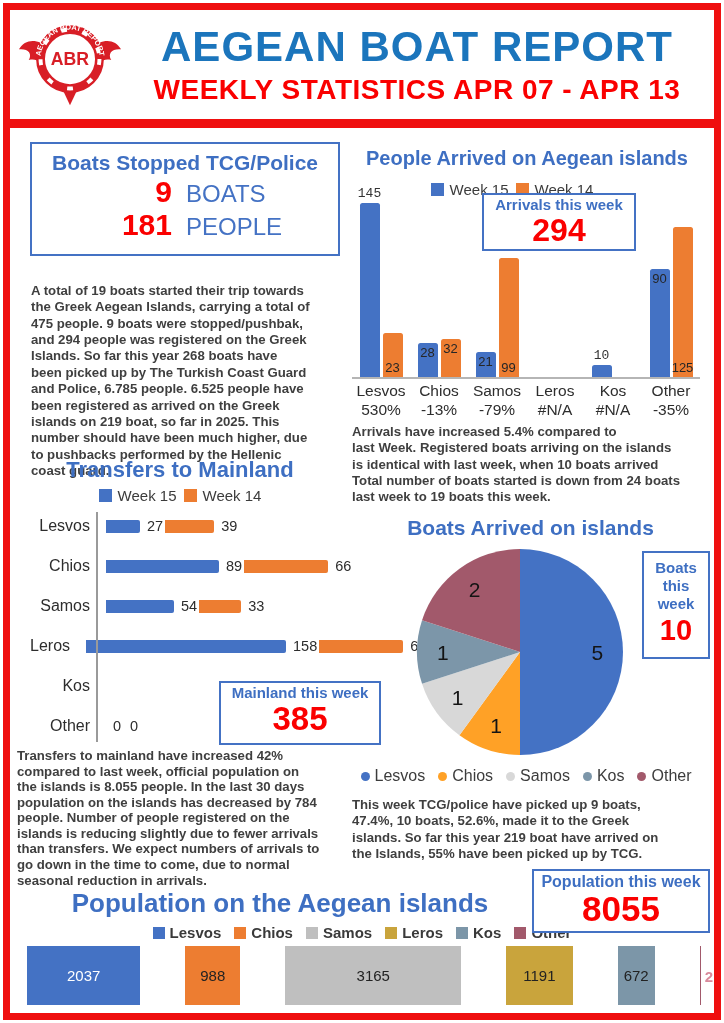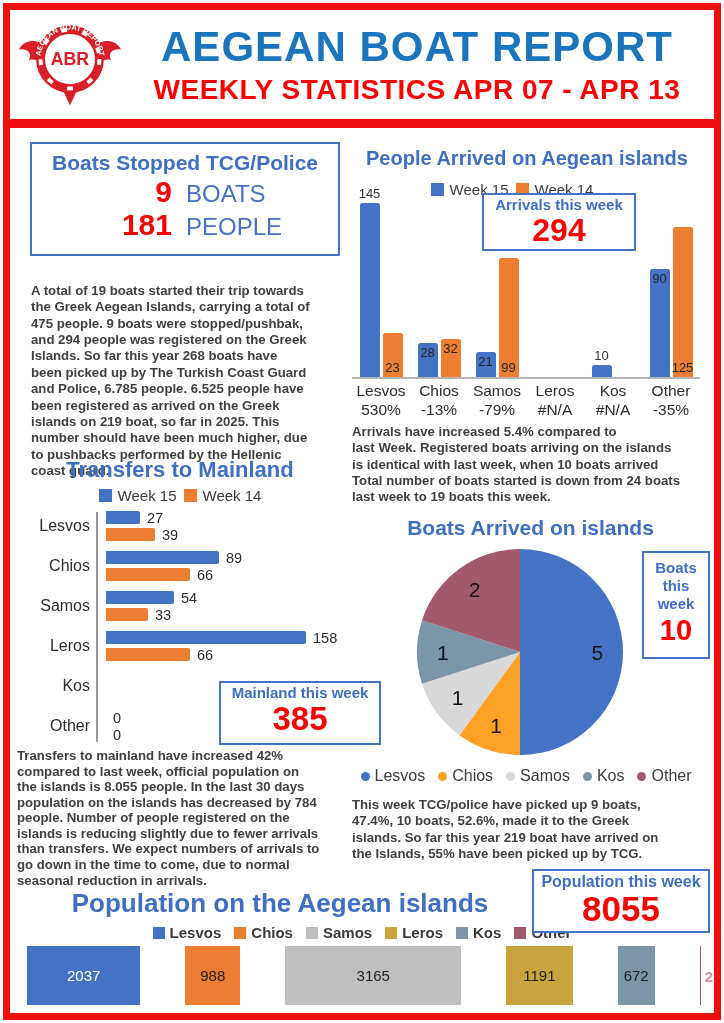--- a/index.html
+++ b/index.html
@@ -56,31 +56,31 @@
   .lg-sq{width:13px;height:13px;display:inline-block;}
 
   #arrivals-plot{position:absolute;left:352px;top:195px;width:348px;height:182px;
                  border-bottom:2px solid #b5b5b5;display:flex;align-items:flex-end;}
   .slot{width:58px;height:100%;display:flex;justify-content:center;align-items:flex-end;gap:3px;}
   .vbar-wrap{width:20px;height:100%;display:flex;align-items:flex-end;}
   .vbar{width:20px;position:relative;border-radius:2.5px 2.5px 0 0;}
   .vlab{position:absolute;left:50%;transform:translateX(-50%);font-size:13px;color:#262626;white-space:nowrap;}
   .vlab.int{top:2px;}
   .vlab.inb{bottom:2px;}
-  .vlab.above{top:-17px;color:#333;}
+  .vlab.above{top:-17px;color:#333;font-family:Liberation Mono, monospace;}
   #arrivals-cats,#arrivals-pcts{position:absolute;left:352px;width:348px;display:flex;}
   #arrivals-cats{top:382px;}
   #arrivals-pcts{top:401px;}
   .cat-cell{width:58px;text-align:center;font-size:15.5px;color:#2d2d2d;}
 
   #transfers-chart{position:absolute;left:30px;top:506px;width:322px;height:240px;}
   .t-axis{position:absolute;left:66px;top:6px;bottom:4px;width:2px;background:#9a9a9a;}
   .t-row{display:flex;align-items:center;height:40px;}
   .t-lab{width:60px;text-align:right;padding-right:8px;font-size:16px;color:#2d2d2d;}
-  .t-pair{display:flex;flex-direction:column;gap:2px;padding-left:8px;}
+  .t-pair{display:flex;flex-direction:row;gap:2px;padding-left:8px;}
   .hrow{display:flex;align-items:center;height:15px;}
   .hbar{height:13px;border-radius:0 2px 2px 0;}
   .hval{margin-left:7px;font-size:14.5px;color:#2d2d2d;}
 
   #pie-holder{position:absolute;left:414px;top:546px;width:212px;height:212px;}
   #pie-legend{position:absolute;left:352px;top:767px;width:348px;display:flex;
               justify-content:center;gap:13px;align-items:center;}
   .pl-item{display:flex;align-items:center;gap:5px;font-size:16px;color:#3c3c3c;}
   .lg-dot{width:9px;height:9px;border-radius:50%;display:inline-block;}
 

